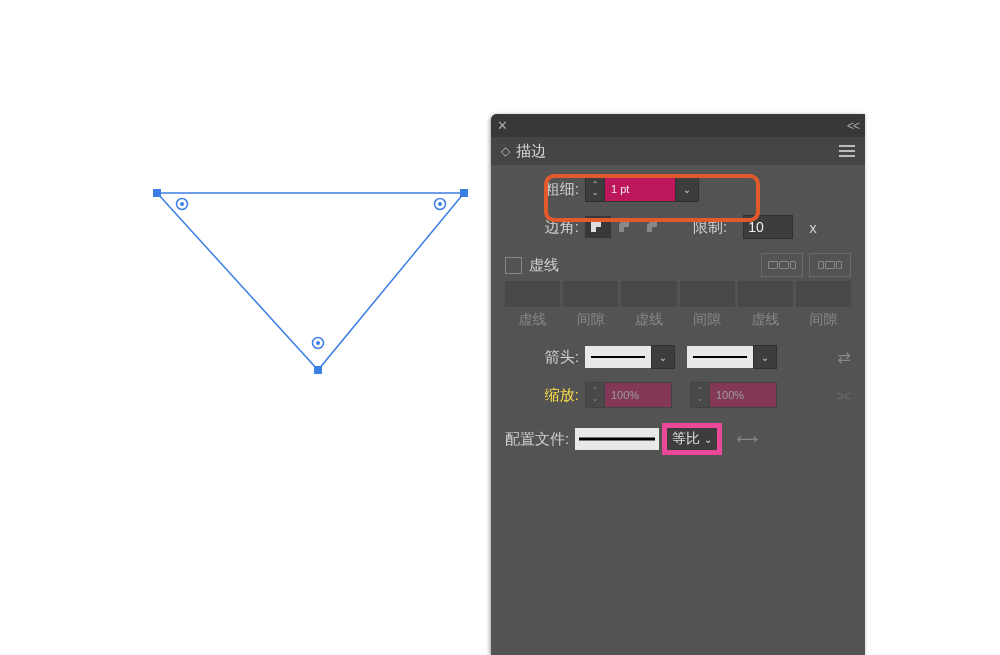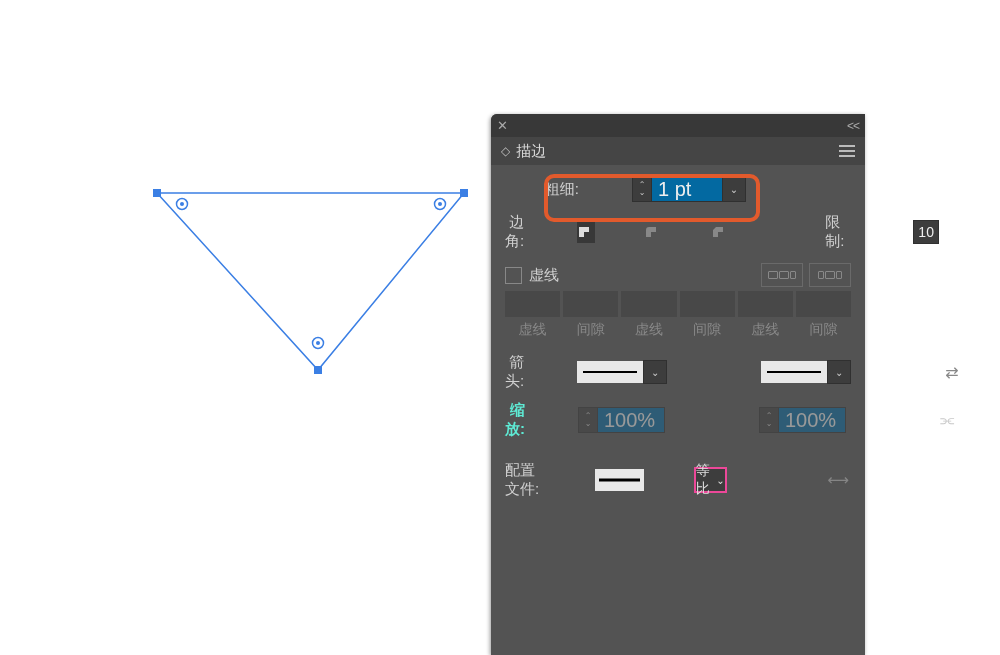--- a/index.html
+++ b/index.html
@@ -88,21 +88,20 @@
 .panel-body {
   padding: 10px 14px 0 14px;
   color: #d1d1d1;
   font-size: 15px;
 }
 .row {
   display: flex;
   align-items: center;
   margin-bottom: 10px;
   min-height: 28px;
-  gap: 47px;
 }
 .lbl {
   width: 74px;
   text-align: right;
   margin-right: 6px;
 }
 .weight-highlight {
   position: absolute;
   left: 544px;
   top: 174px;
@@ -120,26 +119,26 @@
   display: flex;
   flex-direction: column;
   align-items: center;
   justify-content: center;
   color: #ccc;
   font-size: 8px;
   line-height: 8px;
   cursor: pointer;
 }
 .input-box {
-  background: #0369a1;
+  background: #be185d;
   border: 1px solid #303030;
   height: 24px;
   color: #eee;
   padding: 0 6px;
-  font-size: 20px;
+  font-size: 11px;
   display: flex;
   align-items: center;
 }
 .dropdown-box {
   display: flex;
   align-items: center;
 }
 .dropdown-arrow {
   width: 22px;
   height: 24px;
@@ -288,32 +287,31 @@
   content:'';
   position:absolute;
   left:4px; right:4px; top:50%;
   height:3px; background:#000;
   transform:translateY(-50%);
 }
 .profile-dd {
   width: 50px;
   height: 22px;
   background: #3d3d3d;
-  border: 2px solid #ec4899;
+  border: 5px solid #ec4899;
   color: #e0e0e0;
   font-size: 14px;
   display:flex;
   align-items:center;
   justify-content:center;
   cursor:pointer;
   margin-left: 3px;
 }
 .dim-lbl {
-  color: #5eead4;
-  font-weight: bold;
+  color: #fde047;
 }
 </style>
 </head>
 <body>
 
 <svg class="canvas">
 
   <path d="M157 193 L464 193 L318 370 Z" fill="none" stroke="#3b7fe4" stroke-width="1.5"></path>
 
   <g>
@@ -378,21 +376,21 @@
             <path d="M2 12 L2 5 Q2 2 5 2 L12 2 L12 7 L7 7 L7 12 Z" fill="#888"></path>
           </svg>
       </div>
       <div class="icon-btn">
         <svg viewBox="0 0 18 14" width="18" height="14">
             <path d="M2 12 L2 5 L5 2 L12 2 L12 7 L7 7 L7 12 Z" fill="#888"></path>
           </svg>
       </div>
       <div style="width:24px"></div>
       <span>限制:</span>
-      <div class="mini-input" style="margin:0 22px">10</div>
+      <div class="mini-input" style="margin:0 16px">10</div>
       <span>x</span>
     </div>
 
 
     <div class="dash-row">
       <div style="display:flex;align-items:center">
         <div class="checkbox"></div>
         <span>虚线</span>
       </div>
       <div style="display:flex;gap:6px">
@@ -455,21 +453,21 @@
             <span>⌃</span>
             <span>⌄</span>
           </div>
         <div class="input-box" style="width:54px;border-left:none">100%</div>
       </div>
       <div style="flex:1"></div>
       <span class="swap-icon" style="opacity:0.45">⫘</span>
     </div>
 
 
-    <div class="row" style="margin-top:22px">
+    <div class="row" style="margin-top:14px">
       <span style="margin-right:6px">配置文件:</span>
       <div class="profile-preview"></div>
       <div class="profile-dd">
         <span>等比</span>&nbsp;<span style="font-size:10px">⌄</span>
       </div>
       <div style="width:12px"></div>
       <div class="icon-btn" style="opacity:0.4">⟷</div>
     </div>
 
   </div>

